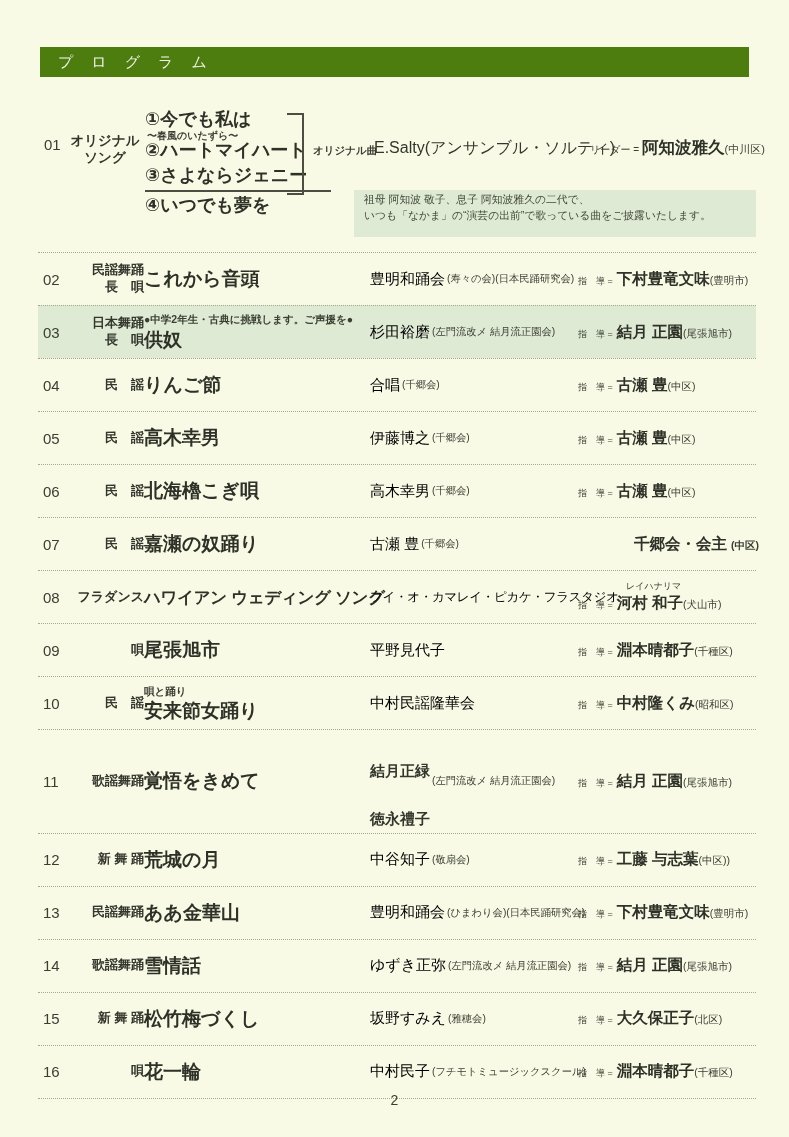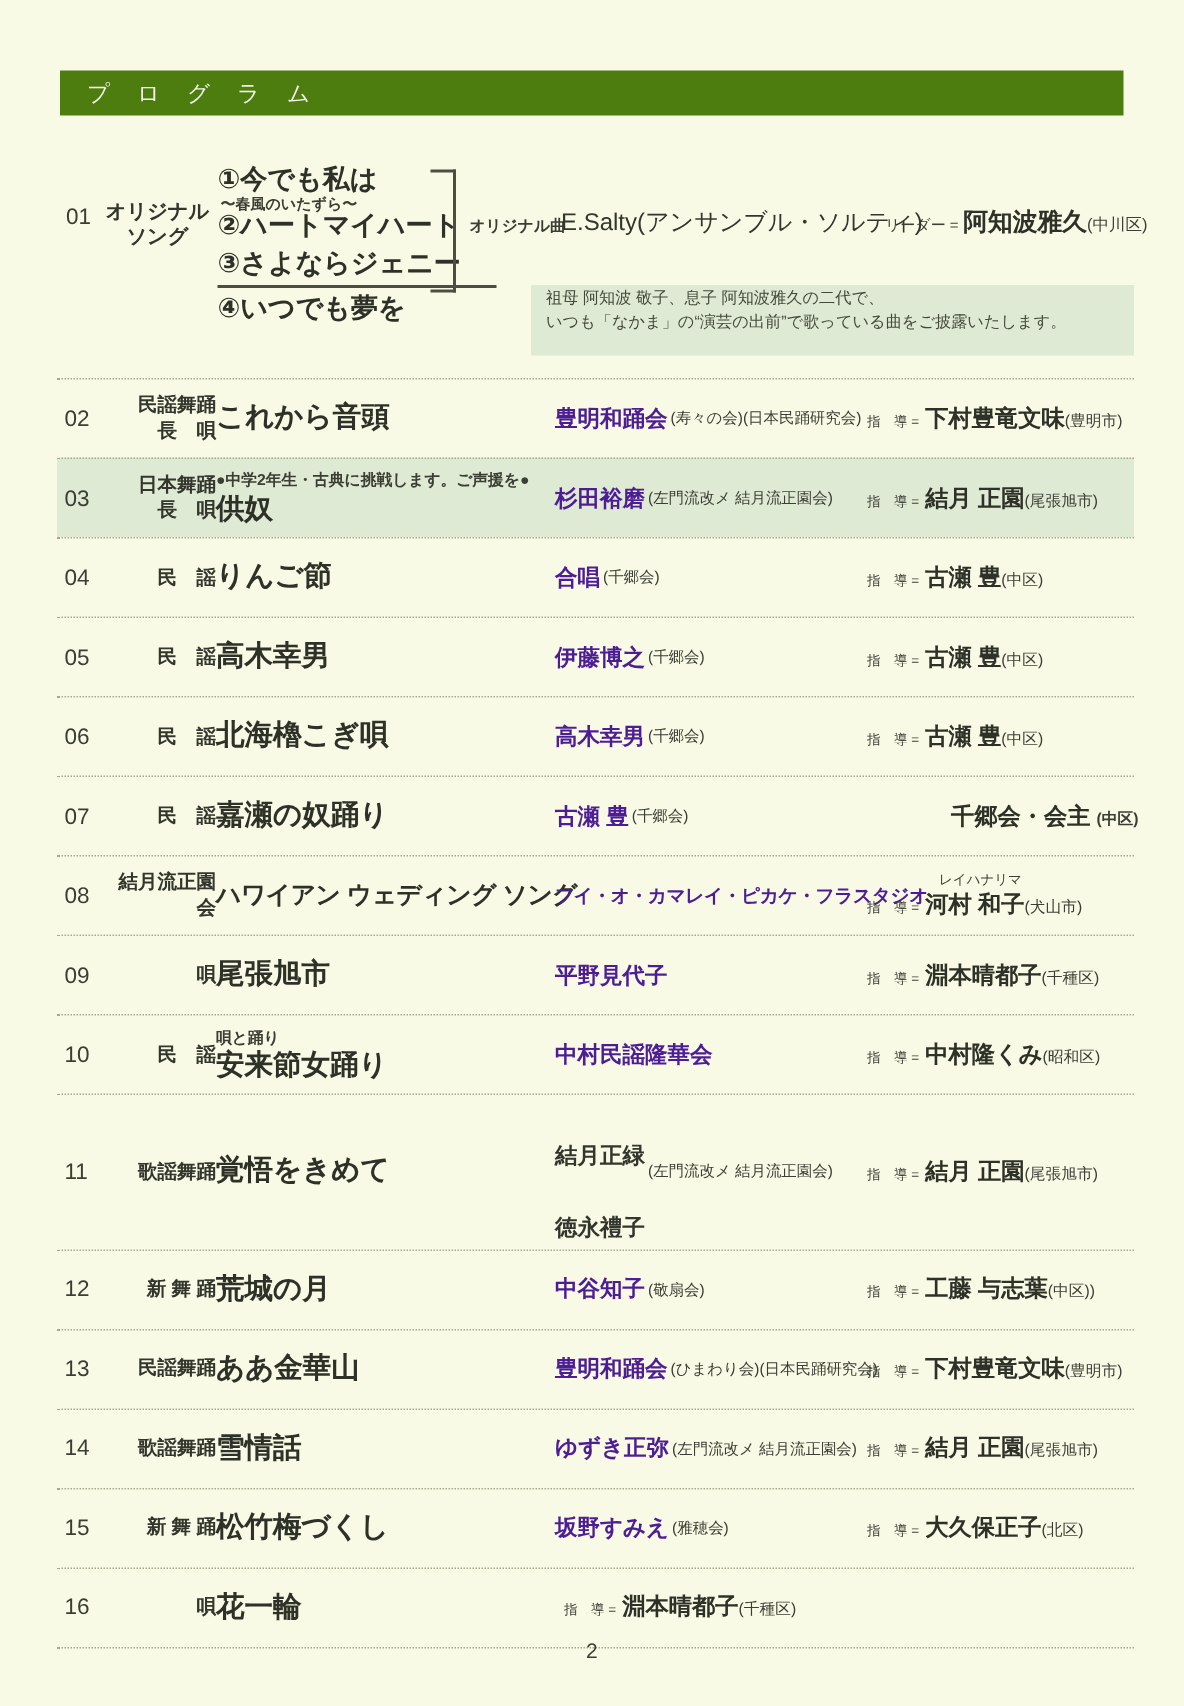--- a/index.html
+++ b/index.html
@@ -51,21 +51,21 @@
   }
   .row.hl{background:#dfead5;}
   .num{font-size:15px;color:#3b3e33;padding-left:5px;}
   .cat{font-size:13px;font-weight:700;color:#33362c;text-align:right;line-height:1.3;}
   .ttl{padding-right:4px;}
   .title{font-size:19px;font-weight:700;color:#2e3127;line-height:1.15;white-space:nowrap;}
   .title.long{font-size:16.5px;letter-spacing:-0.3px;}
   .row-note{font-size:10.5px;font-weight:700;color:#3b3e33;margin-bottom:2px;white-space:nowrap;}
   .title-note{font-size:10.5px;font-weight:700;color:#3b3e33;margin-bottom:1px;}
   .perf{display:flex;align-items:center;flex-wrap:nowrap;white-space:nowrap;}
-  .pm{font-size:15px;font-weight:700;color:#4c1d95;text-align:right;}
+  .pm{font-size:15px;font-weight:400;color:#000000;text-align:right;}
   .pm.long{font-size:12.5px;letter-spacing:-0.3px;}
   .ps{font-size:10.3px;color:#3b3e33;margin-left:2px;font-weight:500;}
   .stack div{font-size:15px;font-weight:600;color:#33362c;line-height:1.35;margin-top:28px;}
   .inst{padding-left:6px;white-space:nowrap;}
   .inst-line{display:flex;align-items:baseline;}
   .il{font-size:9px;color:#3b3e33;margin-right:4px;}
   .in{font-size:15.5px;font-weight:600;color:#2e3127;}
   .ilo{font-size:10.5px;color:#3b3e33;}
   .inst.nolabel{padding-left:62px;font-size:14.5px;font-weight:600;color:#2e3127;}
   .inst .super{font-size:9px;color:#3b3e33;margin-left:48px;}
@@ -232,21 +232,21 @@
       </div>
       <div class="inst nolabel">
         <span class="in">千郷会・会主</span>
         <span class="ilo">(中区)</span>
       </div>
     </div>
 
     <div class="row">
       <div class="num">08</div>
       <div class="cat">
-        <div>結月流正園会</div>
+        <div>フラダンス</div>
       </div>
       <div class="ttl">
         <div class="title long">ハワイアン ウェディング ソング</div>
       </div>
       <div class="perf">
         <span class="pm long">フイ・オ・カマレイ・ピカケ・フラスタジオ</span>
       </div>
       <div class="inst">
         <div class="super">レイハナリマ</div>
         <div class="inst-line">
@@ -407,20 +407,24 @@
     </div>
 
     <div class="row">
       <div class="num">16</div>
       <div class="cat">
         <div>唄</div>
       </div>
       <div class="ttl">
         <div class="title">花一輪</div>
       </div>
+      <div class="perf">
+        <span class="pm">中村民子</span>
+        <span class="ps">(フチモトミュージックスクール)</span>
+      </div>
       <div class="inst">
         <div class="inst-line">
           <span class="il">指　導 =</span>
           <span class="in">淵本晴都子</span>
           <span class="ilo">(千種区)</span>
         </div>
       </div>
     </div>
 
   </div>

